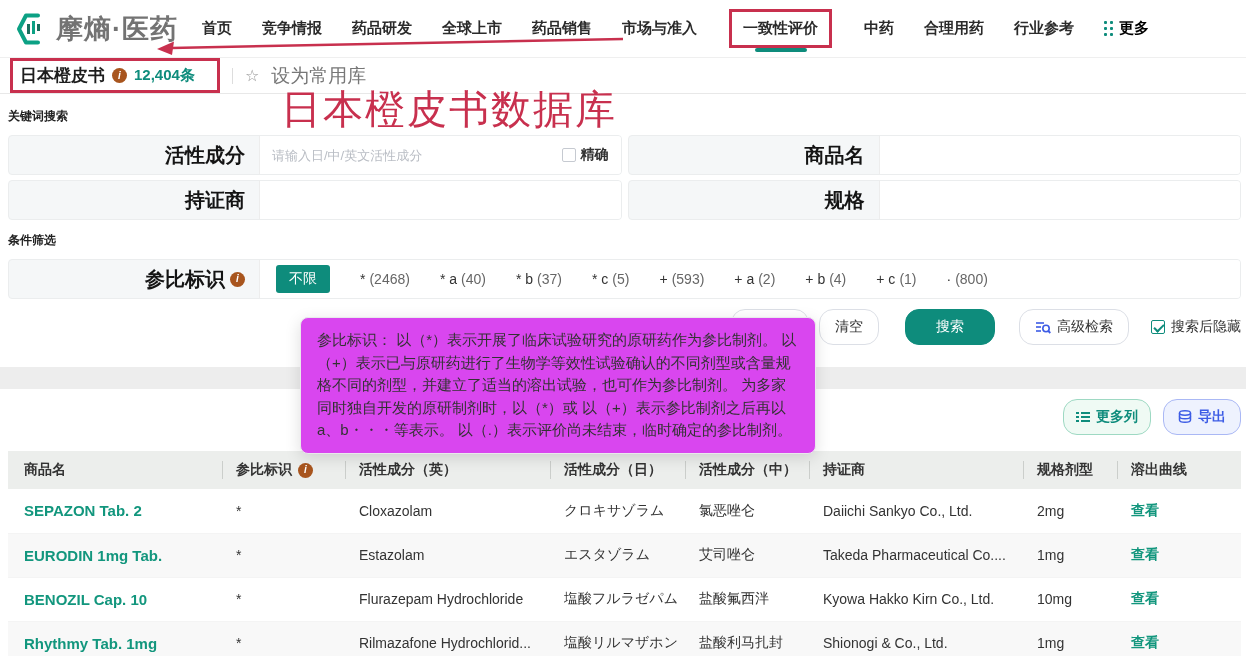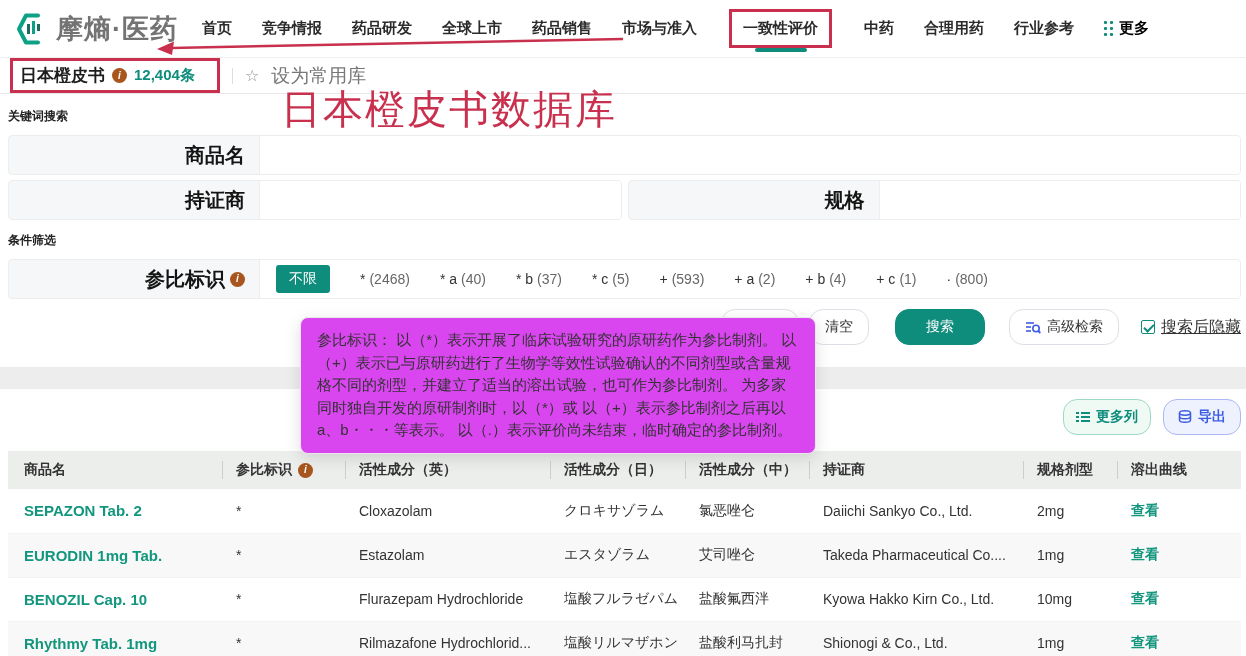--- a/index.html
+++ b/index.html
@@ -62,21 +62,21 @@
   .filter-opt .cnt{color:#666;margin-left:4px;}
   .info-i{display:inline-flex;align-items:center;justify-content:center;width:15px;height:15px;border-radius:50%;background:var(--brown);color:#fff;font-size:10px;font-weight:bold;font-style:italic;flex-shrink:0;line-height:1;cursor:pointer;}
   .label-info{margin-left:5px;align-self:center;}
 
   .buttons-row{display:flex;align-items:center;justify-content:flex-end;margin-top:10px;gap:10px;}
   .btn{height:36px;display:inline-flex;align-items:center;justify-content:center;gap:6px;border-radius:14px;font-size:14px;cursor:pointer;white-space:nowrap;}
   .btn-outline{border:1px solid #dcdfe6;background:#fff;color:#333;padding:0 15px;}
   .btn-primary{background:var(--teal);border:1px solid var(--teal);color:#ffffff;padding:0 30px;margin-left:16px;}
   .btn-advanced{margin-left:14px;}
   .hide-check{display:flex;align-items:center;gap:6px;margin-left:12px;cursor:pointer;}
-  .hide-label{font-size:16px;color:#333;white-space:nowrap;text-decoration:underline;}
+  .hide-label{font-size:14px;color:#333;white-space:nowrap;}
 
   
   .tooltip{position:absolute;left:300px;top:317px;width:516px;background:#d946ef;border:1px solid #e9e9ec;border-radius:8px;box-shadow:0 4px 16px rgba(0,0,0,0.13);padding:11px 16px;font-size:15px;line-height:1.5;color:#333;z-index:40;}
 
   
   .gray-gap{height:22px;background:#ededed;}
 
   
   .results-section{background:#fff;padding:10px 5px 0 8px;}
   .toolbar{display:flex;justify-content:flex-end;align-items:center;gap:12px;margin-bottom:16px;}
@@ -155,20 +155,30 @@
   </span>
 </div>
 
 <div class="annotation">日本橙皮书数据库</div>
 
 <section class="search-section">
   <div class="section-label">关键词搜索</div>
 
   <div class="field-row">
     <div class="field-group">
+      <span class="field-label">活性成分</span>
+      <span class="field-input-wrap">
+        <input class="field-input" placeholder="请输入日/中/英文活性成分" style="">
+        <span class="exact-wrap">
+          <span class="checkbox"></span>
+          <span class="exact-label">精确</span>
+        </span>
+      </span>
+    </div>
+    <div class="field-group">
       <span class="field-label">商品名</span>
       <span class="field-input-wrap">
         <input class="field-input" style="">
       </span>
     </div>
   </div>
 
   <div class="field-row">
     <div class="field-group">
       <span class="field-label">持证商</span>

